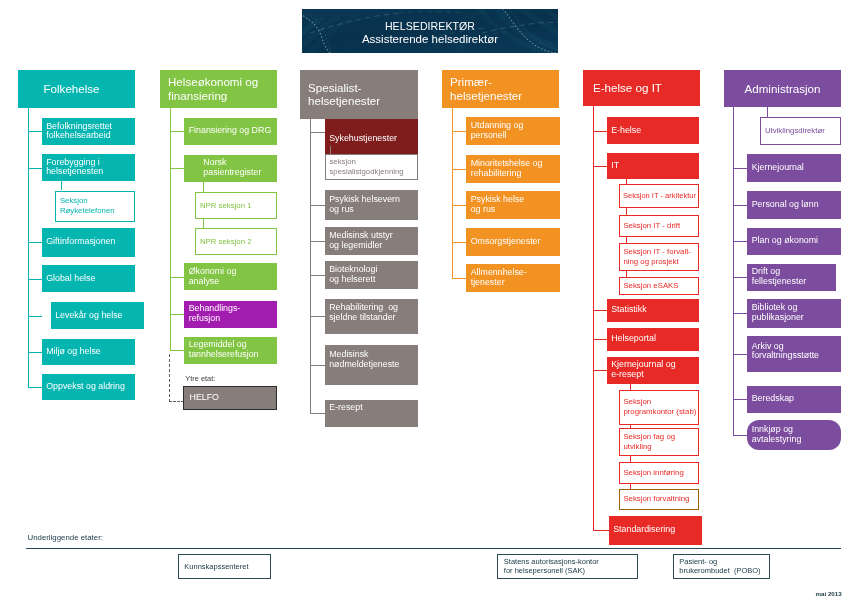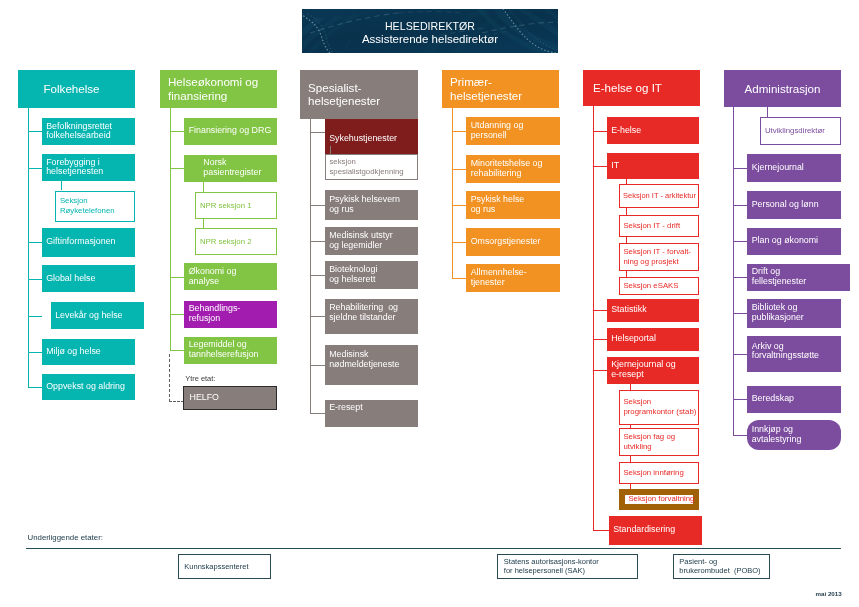--- a/index.html
+++ b/index.html
@@ -255,21 +255,21 @@
   <div class="abs box outline" style="left:618.5px;top:389.5px;width:80.5px;height:35.0px;border:1px solid #e82a26;color:#e82a26;"><span class="lbl">Seksjon
 programkontor (stab)</span></div>
   <div class="abs vline" style="left:630.0px;top:424.5px;width:1px;height:3.0px;background:#e82a26"></div>
   <div class="abs box outline" style="left:618.5px;top:427.5px;width:80.5px;height:28.0px;border:1px solid #e82a26;color:#e82a26;"><span class="lbl">Seksjon fag og
 utvikling</span></div>
   <div class="abs vline" style="left:630.0px;top:455.5px;width:1px;height:6.5px;background:#e82a26"></div>
   <div class="abs box outline nw" style="left:618.5px;top:462.0px;width:80.5px;height:21.5px;border:1px solid #e82a26;color:#e82a26;">
         <span class="lbl">Seksjon innføring</span>
       </div>
   <div class="abs vline" style="left:630.0px;top:483.5px;width:1px;height:5.0px;background:#e82a26"></div>
-  <div class="abs box outline nw" style="left:618.5px;top:488.5px;width:80.5px;height:21.5px;border:6px solid #a16207;color:#e82a26;">
+  <div class="abs box outline nw" style="left:618.5px;top:488.5px;width:80.5px;height:21.5px;border:1px solid #a16207;color:#e82a26;">
         <span class="lbl">Seksjon forvaltning</span>
       </div>
   <div class="abs hline" style="left:592.5px;top:530.0px;width:16.0px;height:1px;background:#e82a26"></div>
   <div class="abs box nw" style="left:608.5px;top:515.5px;width:93.5px;height:29.0px;background:#e82a26;">
         <span class="lbl">Standardisering</span>
       </div>
 </div>
 
 <div class="colgroup">
   <div class="abs vline" style="left:733.0px;top:107.0px;width:1px;height:328.0px;background:#7c4c9e"></div>
@@ -284,21 +284,21 @@
       </div>
   <div class="abs hline" style="left:733.0px;top:204.8px;width:14.0px;height:1px;background:#7c4c9e"></div>
   <div class="abs box nw" style="left:747.0px;top:191.0px;width:93.5px;height:27.5px;background:#7c4c9e;">
         <span class="lbl">Personal og lønn</span>
       </div>
   <div class="abs hline" style="left:733.0px;top:241.2px;width:14.0px;height:1px;background:#7c4c9e"></div>
   <div class="abs box nw" style="left:747.0px;top:227.5px;width:93.5px;height:27.5px;background:#7c4c9e;">
         <span class="lbl">Plan og økonomi</span>
       </div>
   <div class="abs hline" style="left:733.0px;top:277.2px;width:14.0px;height:1px;background:#7c4c9e"></div>
-  <div class="abs box" style="left:747.0px;top:263.5px;width:103px;height:27.5px;background:#7c4c9e;"><span class="lbl">Drift og
+  <div class="abs box" style="left:747.0px;top:263.5px;width:89px;height:27.5px;background:#7c4c9e;"><span class="lbl">Drift og
 fellestjenester</span></div>
   <div class="abs hline" style="left:733.0px;top:313.2px;width:14.0px;height:1px;background:#7c4c9e"></div>
   <div class="abs box" style="left:747.0px;top:298.5px;width:93.5px;height:29.5px;background:#7c4c9e;"><span class="lbl">Bibliotek og
 publikasjoner</span></div>
   <div class="abs hline" style="left:733.0px;top:354.0px;width:14.0px;height:1px;background:#7c4c9e"></div>
   <div class="abs box" style="left:747.0px;top:336.0px;width:93.5px;height:36.0px;background:#7c4c9e;padding-bottom:5.2px;"><span class="lbl">Arkiv og
 forvaltningsstøtte</span></div>
   <div class="abs hline" style="left:733.0px;top:399.0px;width:14.0px;height:1px;background:#7c4c9e"></div>
   <div class="abs box nw" style="left:747.0px;top:385.5px;width:93.5px;height:27.0px;background:#7c4c9e;">
         <span class="lbl">Beredskap</span>

